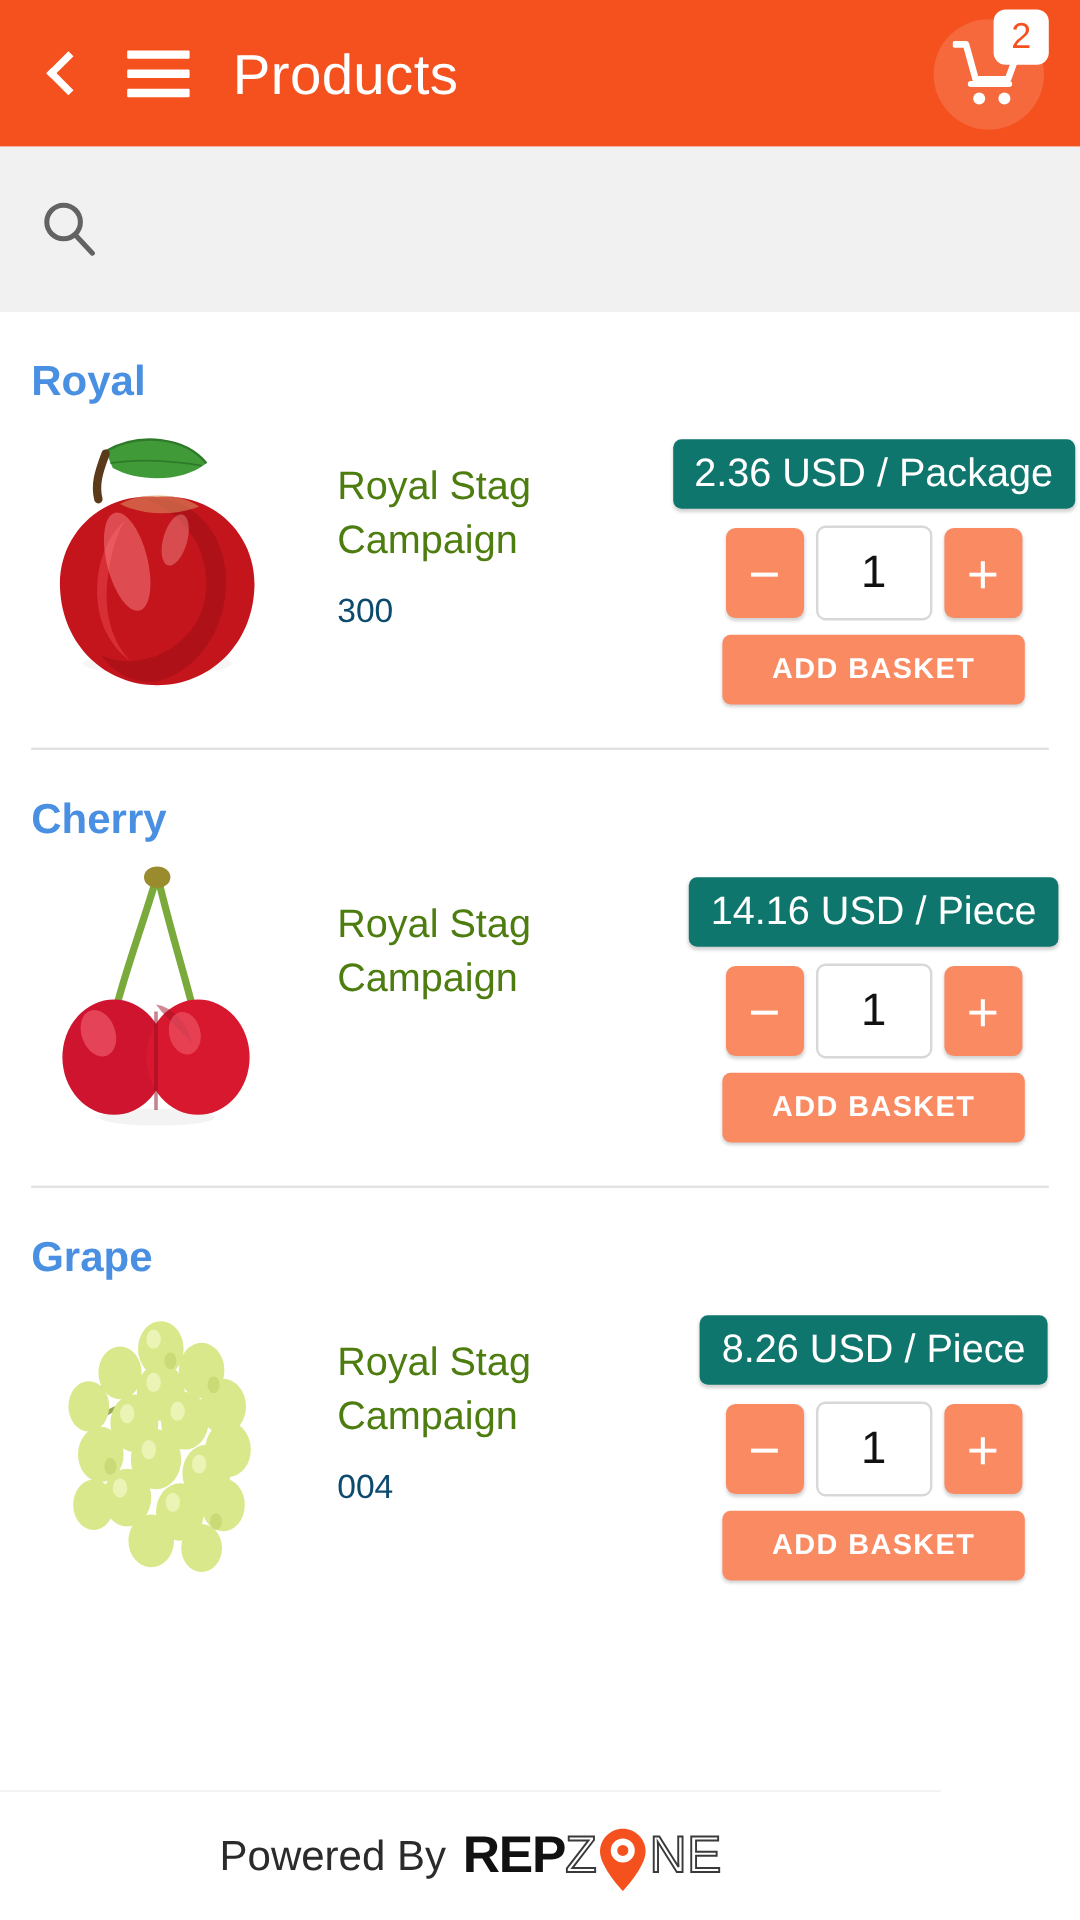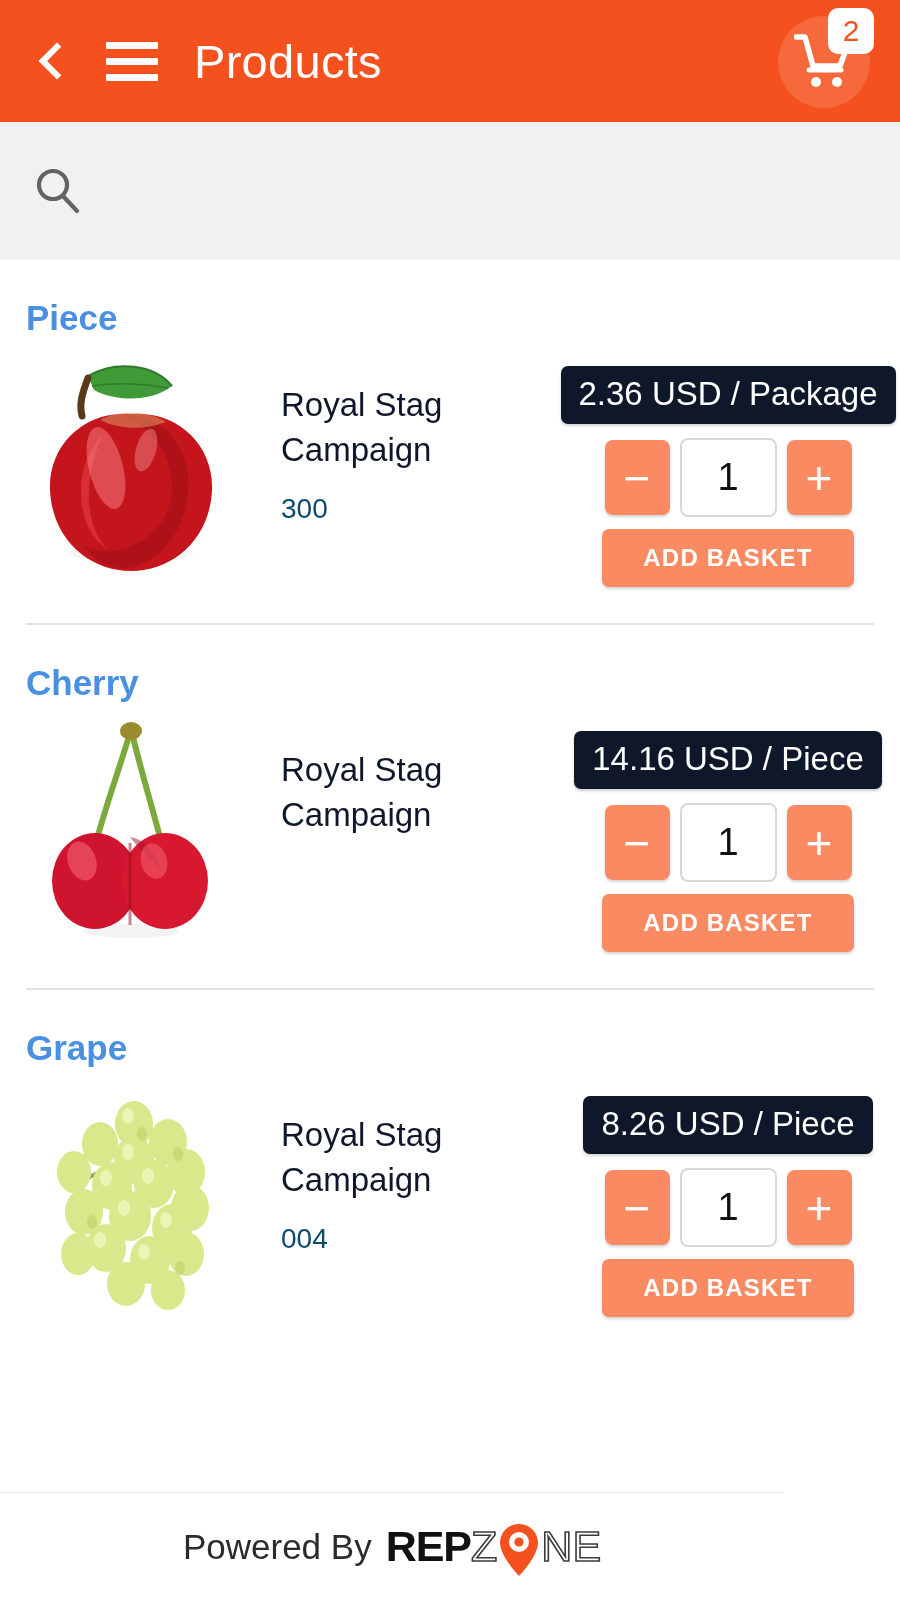--- a/index.html
+++ b/index.html
@@ -142,42 +142,42 @@
     width: 210px;
     height: 245px;
     flex: 0 0 auto;
     position: relative;
   }
   .p-info {
     flex: 1 1 auto;
     padding: 45px 0 0 45px;
   }
   .p-desc {
-    color: #0f172a;
+    color: #4d7c0f;
     font-size: 33px;
     line-height: 1.36;
     font-weight: 400;
     max-width: 260px;
   }
   .p-sku {
     color: #0c4a6e;
     font-size: 28px;
     margin-top: 20px;
     font-weight: 400;
   }
   .p-actions {
     flex: 0 0 auto;
     width: 292px;
     padding-top: 28px;
     display: flex;
     flex-direction: column;
     align-items: center;
   }
   .price-badge {
-    background: #0f172a;
+    background: #0f766e;
     color: #ffffff;
     font-size: 33px;
     font-weight: 400;
     border-radius: 7px;
     padding: 9px 18px 11px 18px;
     white-space: nowrap;
     text-align: center;
     box-shadow: 0 2px 3px rgba(0,0,0,.18);
   }
   .stepper {
@@ -300,21 +300,21 @@
   <div class="searchbar">
     <svg class="search-icon" viewBox="0 0 54 54">
       <circle cx="23" cy="21" r="14" fill="none" stroke="#636363" stroke-width="4.2"></circle>
       <line x1="33" y1="32" x2="47" y2="47" stroke="#636363" stroke-width="4.2" stroke-linecap="round"></line>
     </svg>
   </div>
 
   <div class="list">
 
     <div class="product">
-      <div class="p-title">Piece</div>
+      <div class="p-title">Royal</div>
       <div class="p-body">
         <div class="p-img">
           <svg class="fruit" viewBox="0 0 210 245">
             <ellipse cx="105" cy="215" rx="62" ry="9" fill="#f0f0f0" opacity=".6"></ellipse>
             <path d="M62 38 C90 22 128 26 146 48 C126 64 90 64 68 52 Z" fill="#3f9a37"></path>
             <path d="M62 38 C90 22 128 26 146 48" fill="none" stroke="#2f7a2a" stroke-width="2"></path>
             <path d="M66 48 C90 44 120 46 142 50" fill="none" stroke="#2f7a2a" stroke-width="1.4"></path>
             <path d="M56 78 C53 66 56 56 62 40" fill="none" stroke="#5a3a1a" stroke-width="7" stroke-linecap="round"></path>
             <path d="M105 76 C152 72 188 108 186 152 C184 200 148 233 105 233 C62 233 26 200 24 152 C22 108 58 72 105 76 Z" fill="#c4151c"></path>
             <path d="M96 78 C130 74 158 100 162 138 C166 182 140 222 104 230 C86 232 70 224 58 208 C84 220 120 210 138 180 C156 148 144 96 96 78 Z" fill="#9e0f16" opacity=".55"></path>

